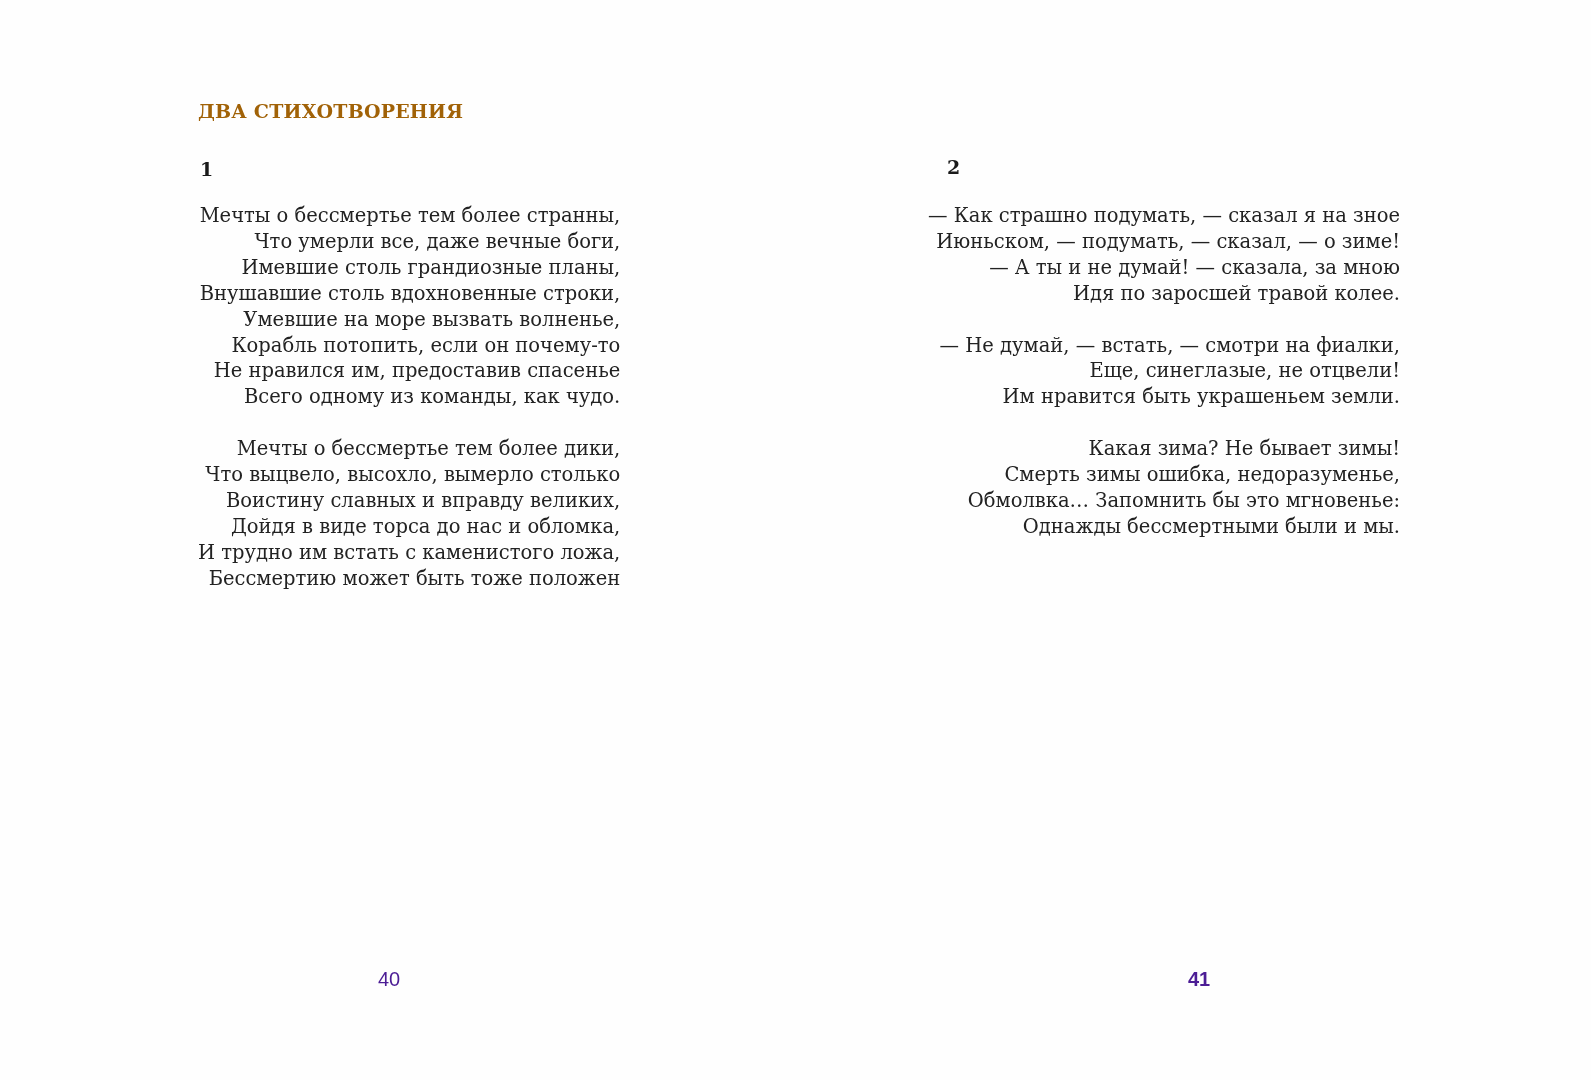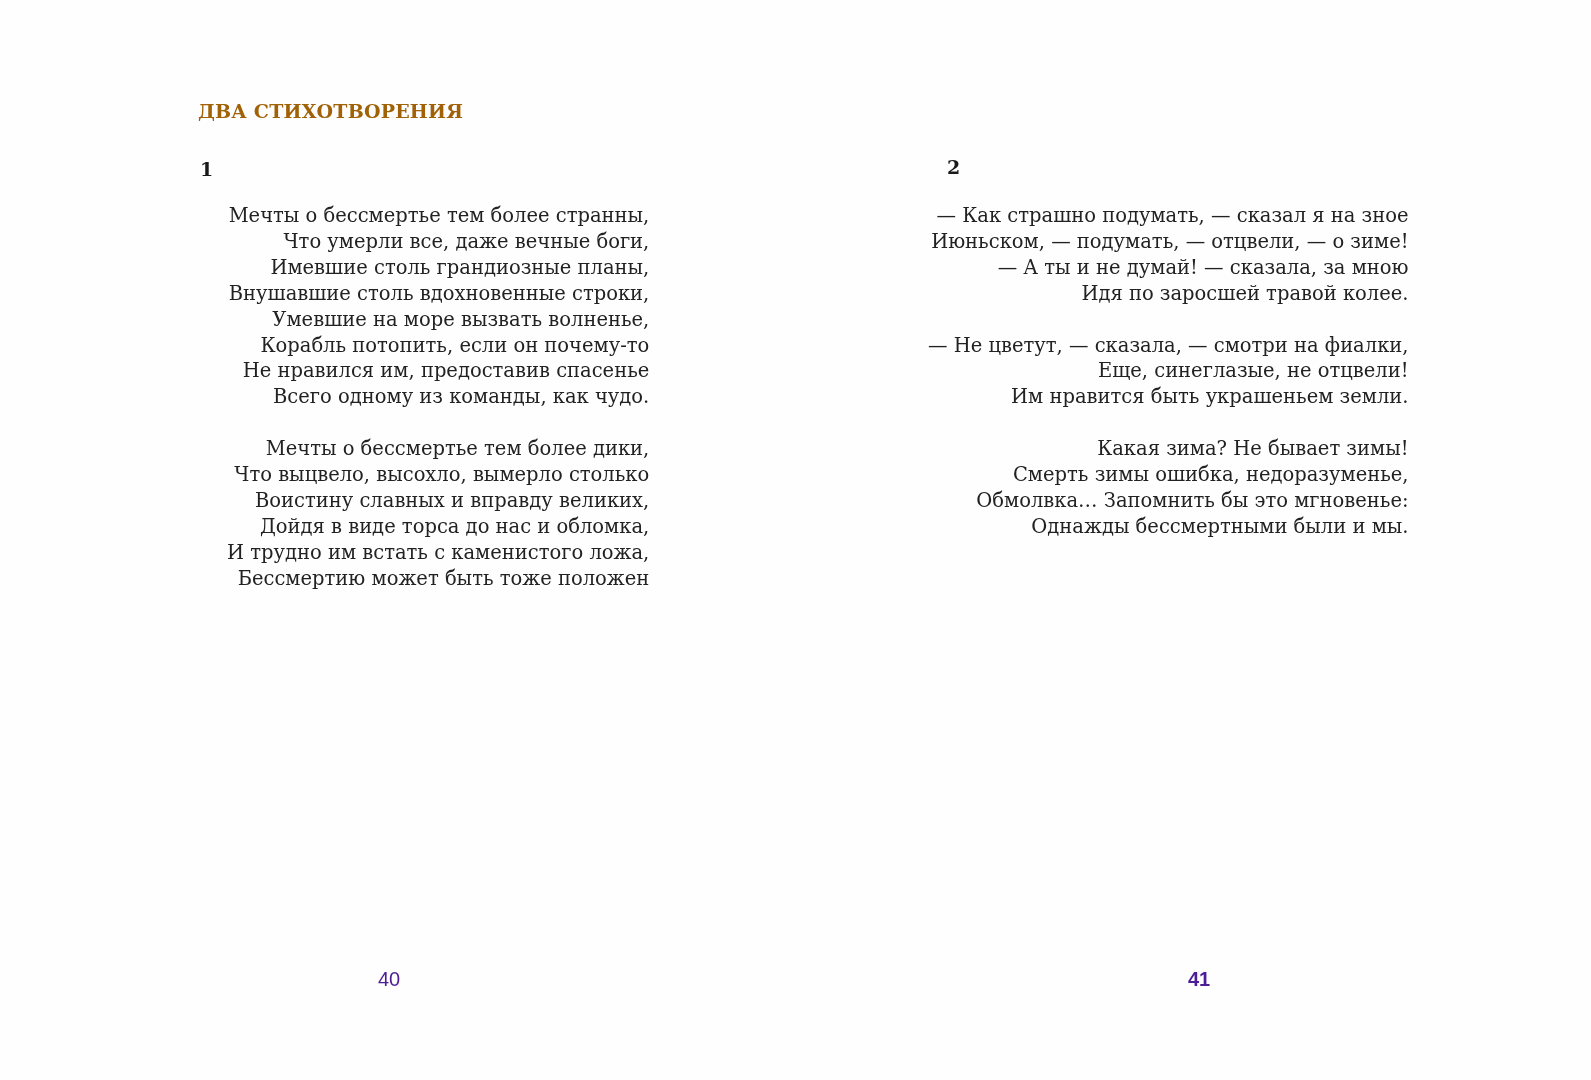--- a/index.html
+++ b/index.html
@@ -52,21 +52,21 @@
       font-size: 19.5px;
       line-height: 25.9px;
       color: #222222;
       white-space: nowrap;
       text-align: right;
     }
     .poem-left { left: 198px; top: 203px; }
     .poem-right { left: 133px; top: 203px; }
 
     .stanza { margin: 0 0 25.9px 0; }
-    .stanza:last-child { margin-bottom: 0; margin-left: 29px; }
+    .stanza:last-child { margin-bottom: 0; }
     .line { display: block; }
 
     .page-number {
       position: absolute;
       top: 968px;
       font-family: "Liberation Sans", "DejaVu Sans", sans-serif;
       font-size: 20px;
       color: #4c1d95;
     }
     .page-number-left { left: 378px; }
@@ -104,26 +104,26 @@
 
     <div class="page-number page-number-left">40</div>
   </div>
 
   <div class="page page-right">
     <div class="poem-number poem-right-num">2</div>
 
     <div class="poem poem-right">
       <div class="stanza">
         <span class="line">— Как страшно подумать, — сказал я на зное</span>
-        <span class="line">Июньском, — подумать, — отцвели, — о зиме!</span>
+        <span class="line">Июньском, — подумать, — сказал, — о зиме!</span>
         <span class="line">— А ты и не думай! — сказала, за мною</span>
         <span class="line">Идя по заросшей травой колее.</span>
       </div>
       <div class="stanza">
-        <span class="line">— Не цветут, — сказала, — смотри на фиалки,</span>
+        <span class="line">— Не думай, — встать, — смотри на фиалки,</span>
         <span class="line">Еще, синеглазые, не отцвели!</span>
         <span class="line">Им нравится быть украшеньем земли.</span>
       </div>
       <div class="stanza">
         <span class="line">Какая зима? Не бывает зимы!</span>
         <span class="line">Смерть зимы ошибка, недоразуменье,</span>
         <span class="line">Обмолвка… Запомнить бы это мгновенье:</span>
         <span class="line">Однажды бессмертными были и мы.</span>
       </div>
     </div>

